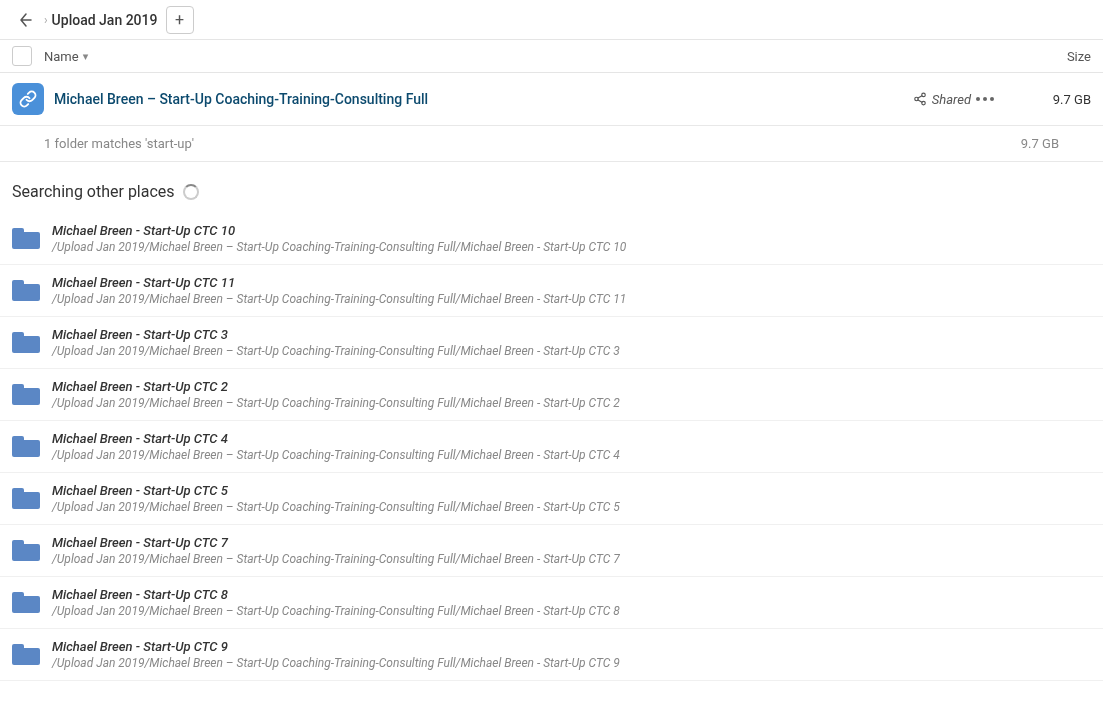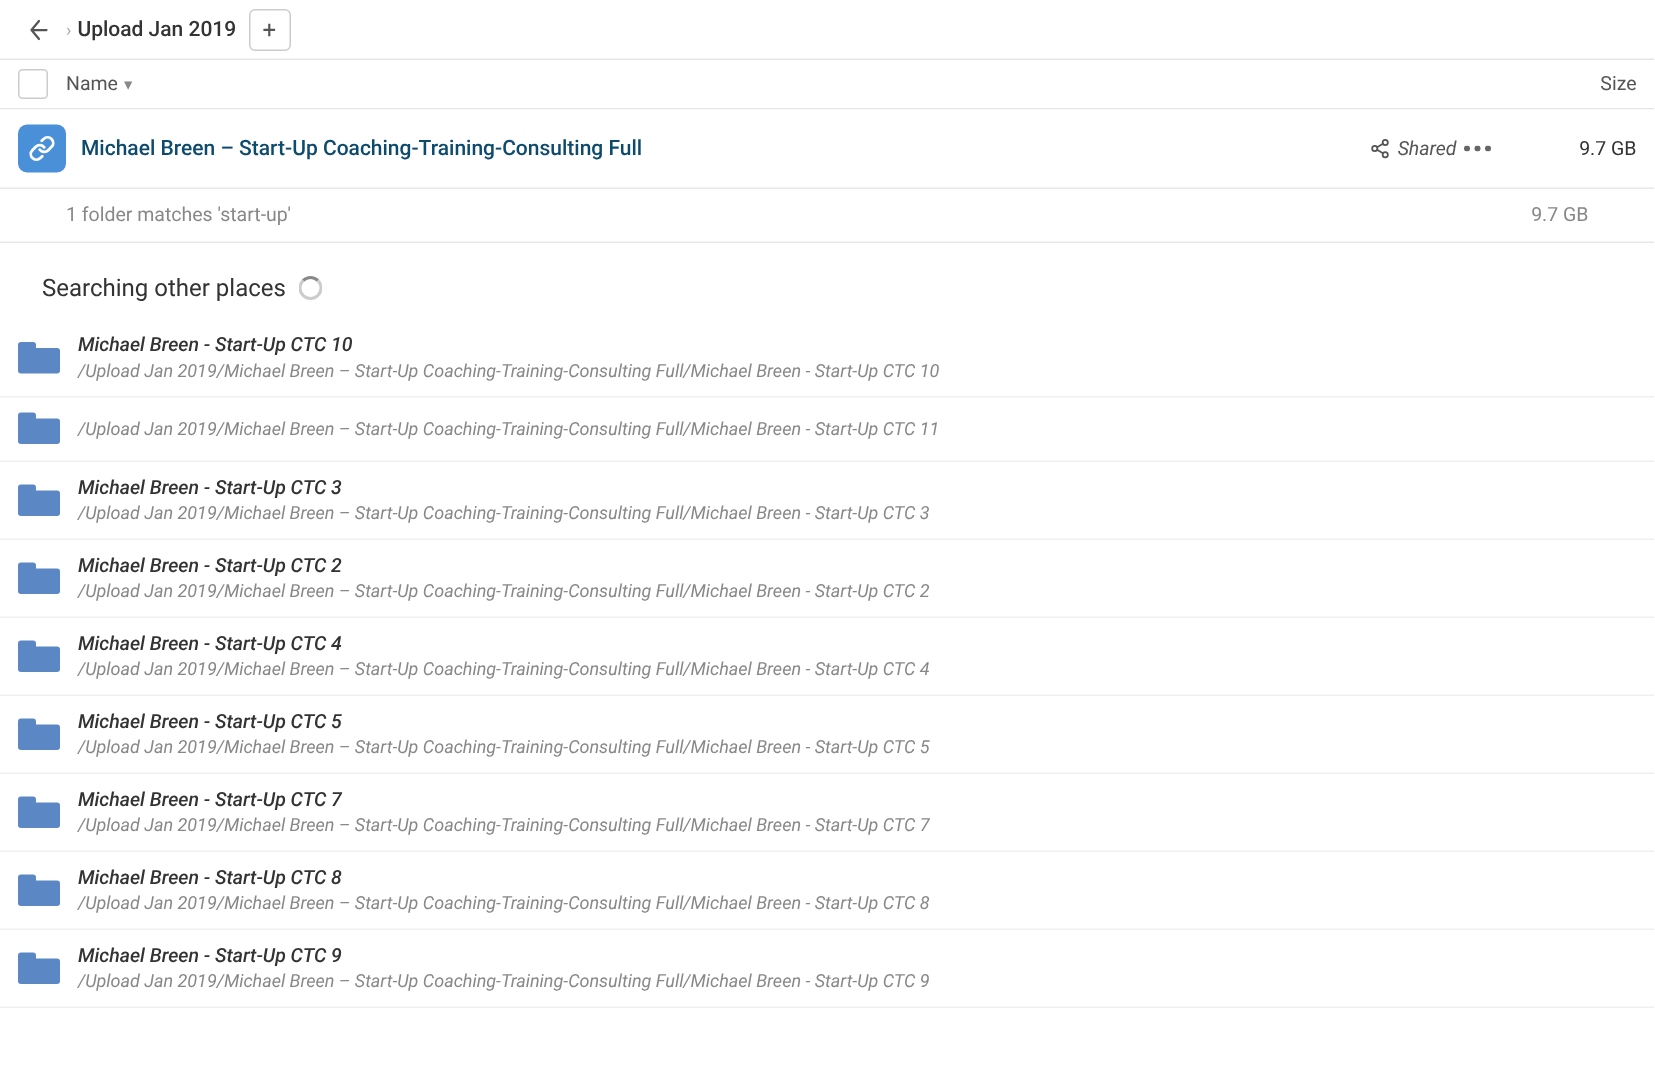--- a/index.html
+++ b/index.html
@@ -155,21 +155,21 @@
       font-size: 13px;
       color: #888;
     }
     .match-summary-size {
       font-size: 13px;
       color: #888;
     }
 
     
     .other-places-header {
-      padding: 20px 12px 12px 28px;
+      padding: 20px 12px 12px 12px;
       display: flex;
       align-items: center;
       gap: 8px;
     }
     .other-places-title {
       font-size: 16px;
       color: #333;
       font-weight: 400;
     }
     .spinner {
@@ -300,20 +300,21 @@
     <div class="result-item">
     <div class="folder-icon"></div>
     <div class="result-info">
       <span class="result-name">Michael Breen - Start-Up CTC 10</span>
       <span class="result-path">/Upload Jan 2019/Michael Breen – Start-Up Coaching-Training-Consulting Full/Michael Breen - Start-Up CTC 10</span>
     </div>
   </div>
     <div class="result-item">
     <div class="folder-icon"></div>
     <div class="result-info">
+      <span class="result-name">Michael Breen - Start-Up CTC 11</span>
       <span class="result-path">/Upload Jan 2019/Michael Breen – Start-Up Coaching-Training-Consulting Full/Michael Breen - Start-Up CTC 11</span>
     </div>
   </div>
     <div class="result-item">
     <div class="folder-icon"></div>
     <div class="result-info">
       <span class="result-name">Michael Breen - Start-Up CTC 3</span>
       <span class="result-path">/Upload Jan 2019/Michael Breen – Start-Up Coaching-Training-Consulting Full/Michael Breen - Start-Up CTC 3</span>
     </div>
   </div>

